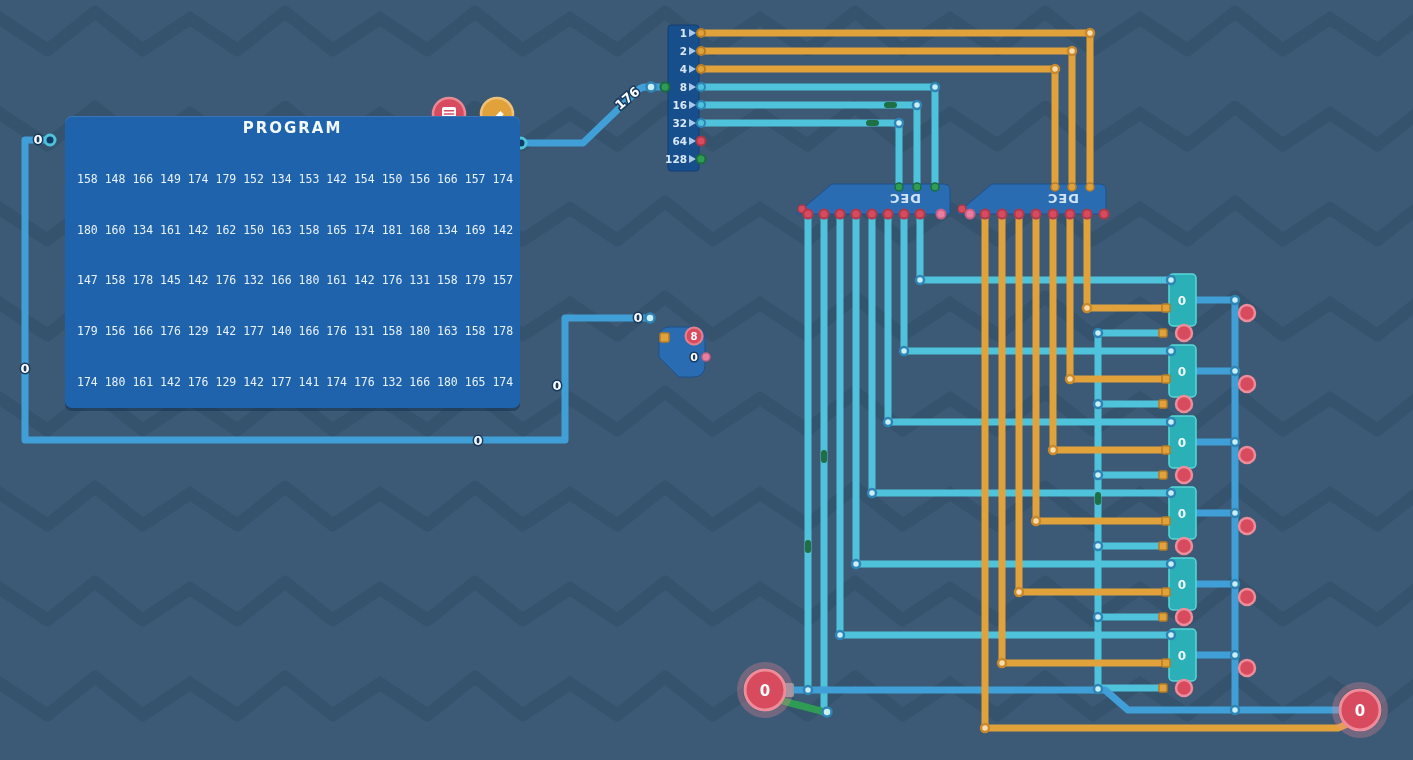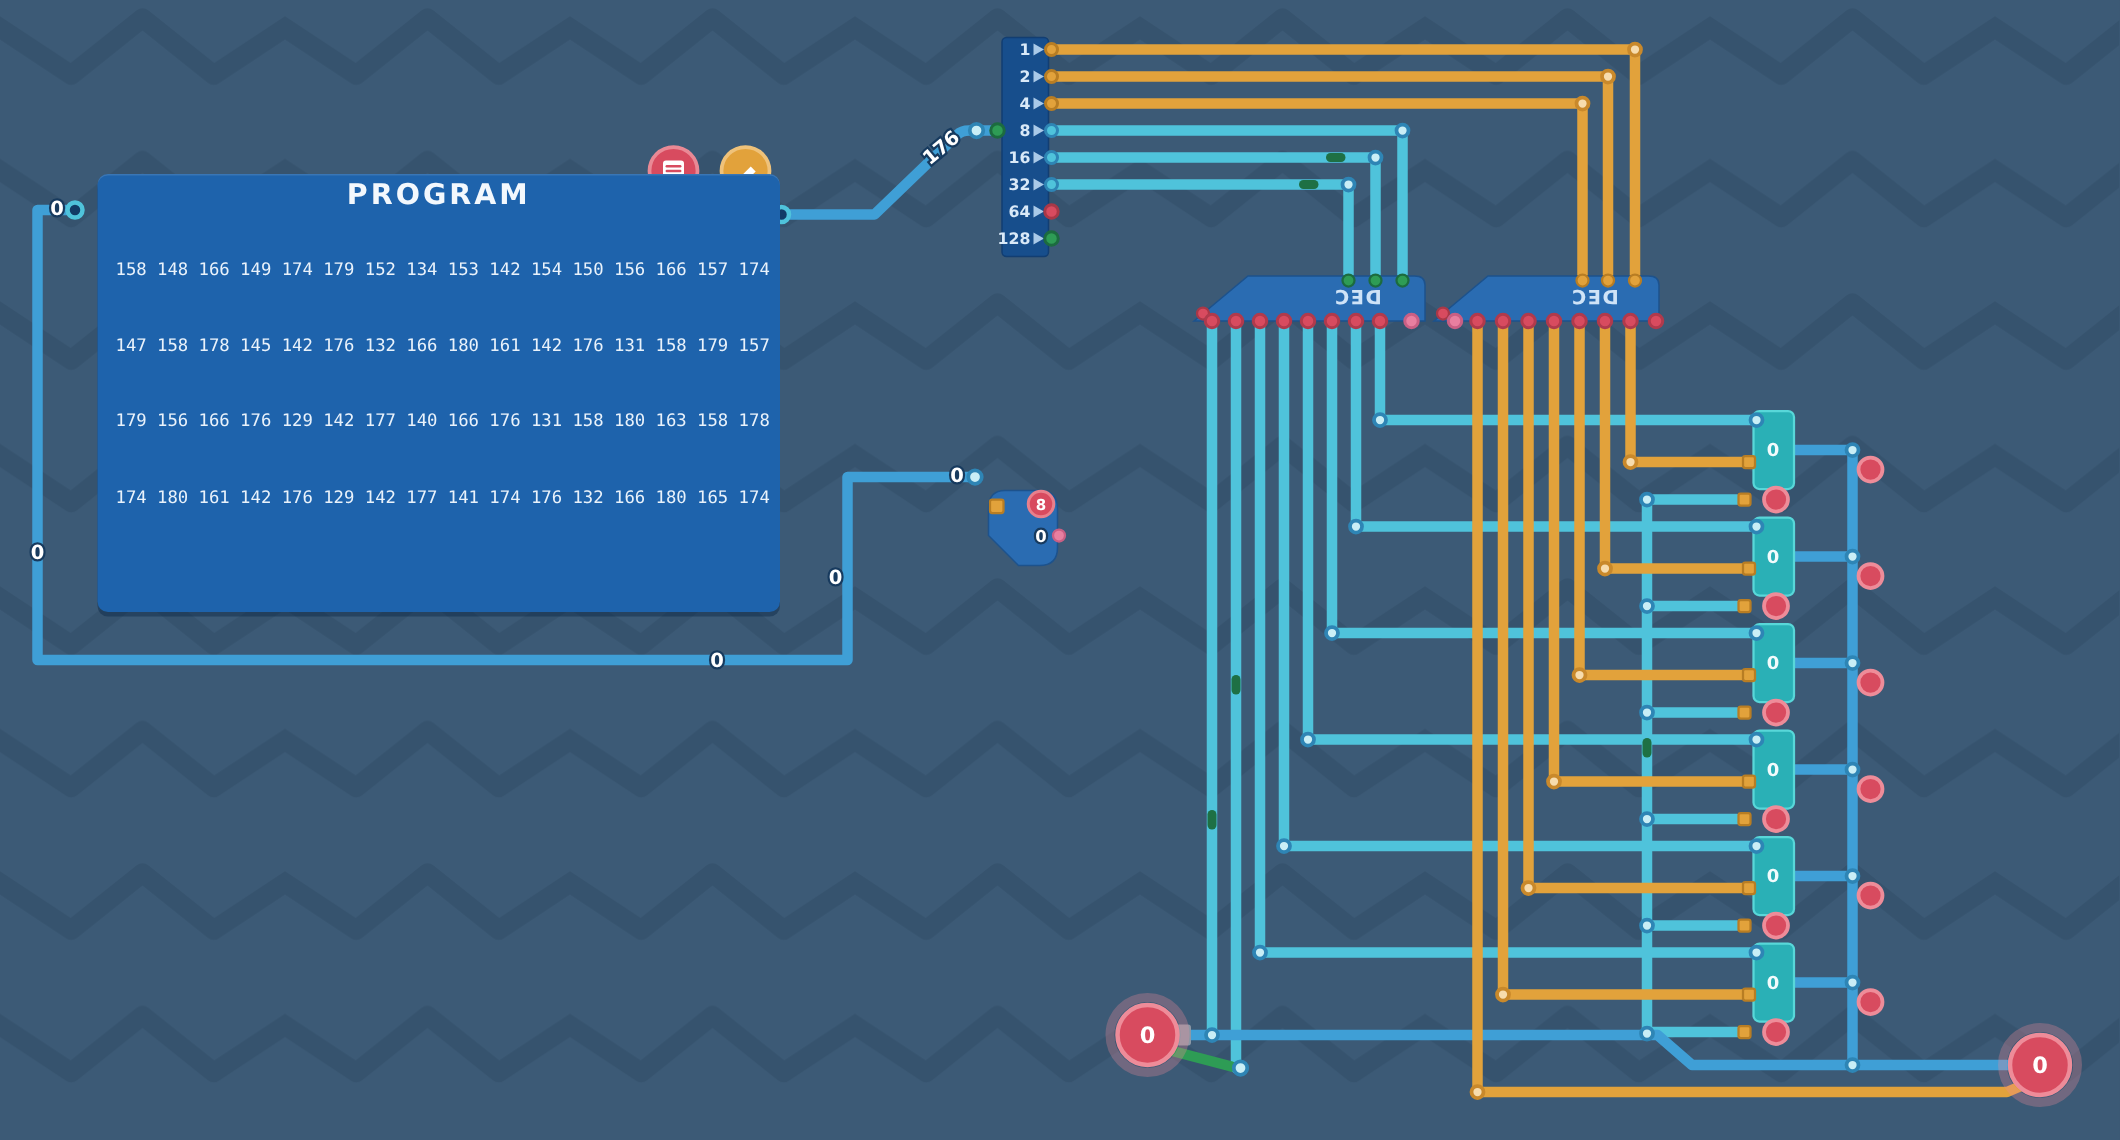--- a/index.html
+++ b/index.html
@@ -10,21 +10,21 @@
   .wlabel.small{font-size:11px;}
   .sp-label{font:bold 10.5px "DejaVu Sans",sans-serif;fill:#D9E9F8;text-anchor:end;dominant-baseline:middle;}
   .dec-label{font:bold 13px "DejaVu Sans",sans-serif;fill:#CFE3F7;text-anchor:middle;dominant-baseline:middle;letter-spacing:1px;}
   .reg-val{font:bold 12px "DejaVu Sans",sans-serif;fill:#F2FBFC;text-anchor:middle;dominant-baseline:middle;}
   .io-val{font:bold 15px "DejaVu Sans",sans-serif;fill:#fff;text-anchor:middle;dominant-baseline:middle;}
   .badge-val{font:bold 10px "DejaVu Sans",sans-serif;fill:#fff;text-anchor:middle;dominant-baseline:middle;}
   
   .program{position:absolute;left:65px;top:116px;width:455px;height:292px;background:#1E63AC;
            border-radius:7px;box-shadow:0 3px 0 rgba(12,40,70,.45), inset 0 1px 0 rgba(255,255,255,.12);}
   .program .title{position:absolute;top:3px;left:0;right:0;text-align:center;color:#F3F8FD;
-           font-weight:bold;font-size:19px;letter-spacing:2px;}
+           font-weight:bold;font-size:15px;letter-spacing:2px;}
   .rows{position:absolute;top:21px;left:12px;font-family:"DejaVu Sans Mono",monospace;font-size:11.5px;
            line-height:16.9px;white-space:pre;color:#E9F2FB;}
   .hl{display:inline-block;width:3ch;text-align:right;margin-right:1ch;background:#E2A23B;color:#1C4467;
            border-radius:2px;font-weight:bold;}
 </style>
 </head>
 <body>
 
 <div class="stage">
 <svg width="1413" height="760" viewBox="0 0 1413 760">
@@ -306,20 +306,21 @@
   <text class="wlabel" x="478" y="441">0</text>
   <text class="wlabel" x="557" y="386">0</text>
   <text class="wlabel" x="638" y="318">0</text>
   <text class="wlabel" transform="translate(628,99) rotate(-40)">176</text>
 </svg>
 
 <div class="program">
   <div class="title">PROGRAM</div>
   <div class="rows">
     <div class="row">158 148 166 149 174 179 152 134 153 142 154 150 156 166 157 174</div>
+    <div class="row">180 160 134 161 142 162 150 163 158 165 174 181 168 134 169 142</div>
     <div class="row">147 158 178 145 142 176 132 166 180 161 142 176 131 158 179 157</div>
     <div class="row">179 156 166 176 129 142 177 140 166 176 131 158 180 163 158 178</div>
     <div class="row">174 180 161 142 176 129 142 177 141 174 176 132 166 180 165 174</div>
     
     
     
     
   </div>
 </div>
 </div>

